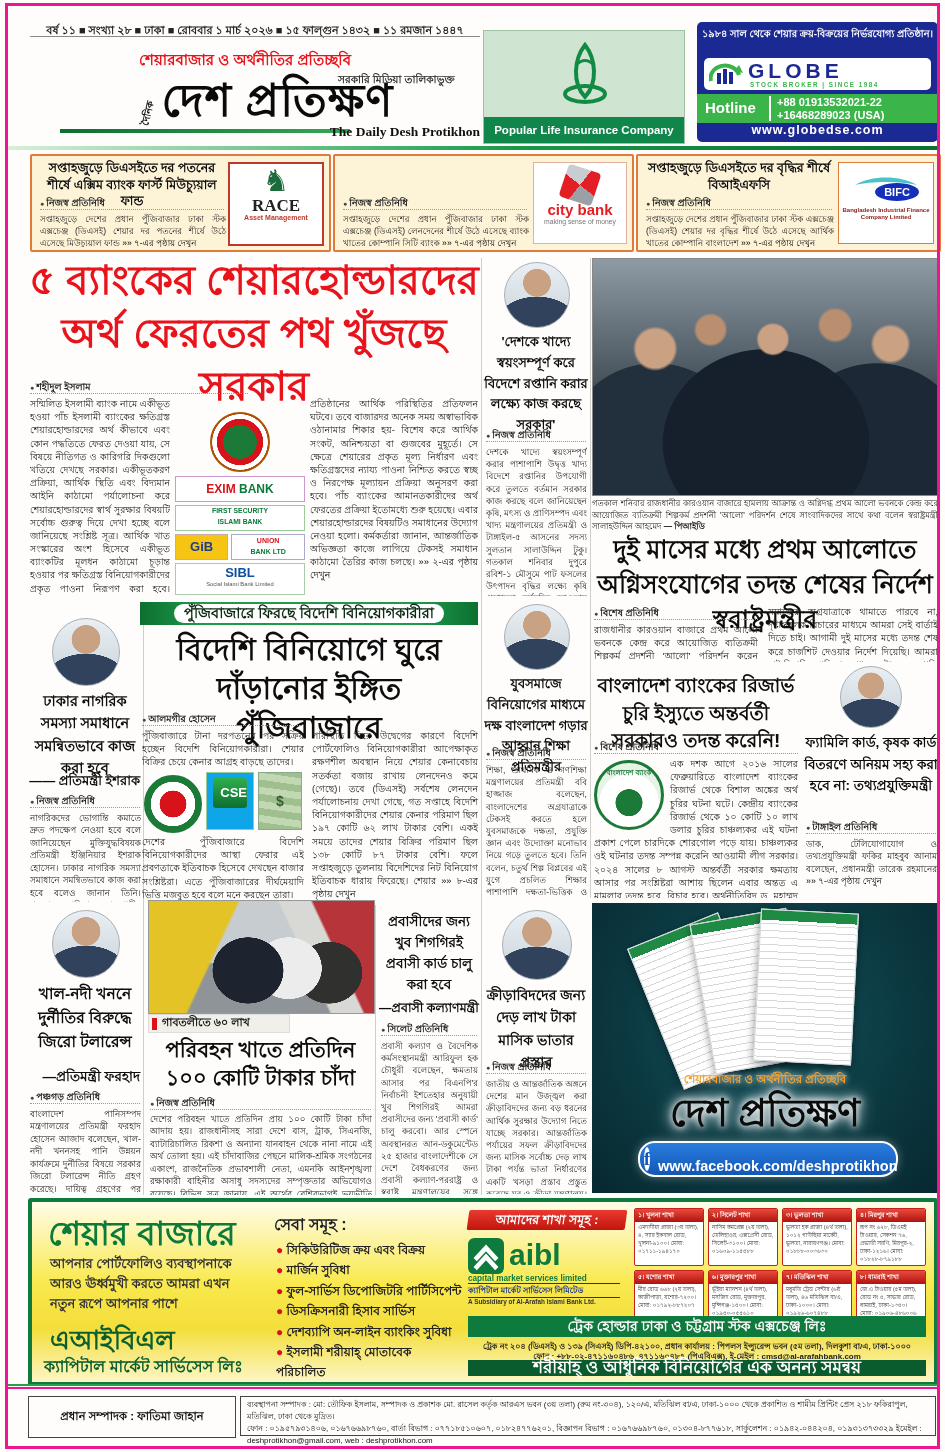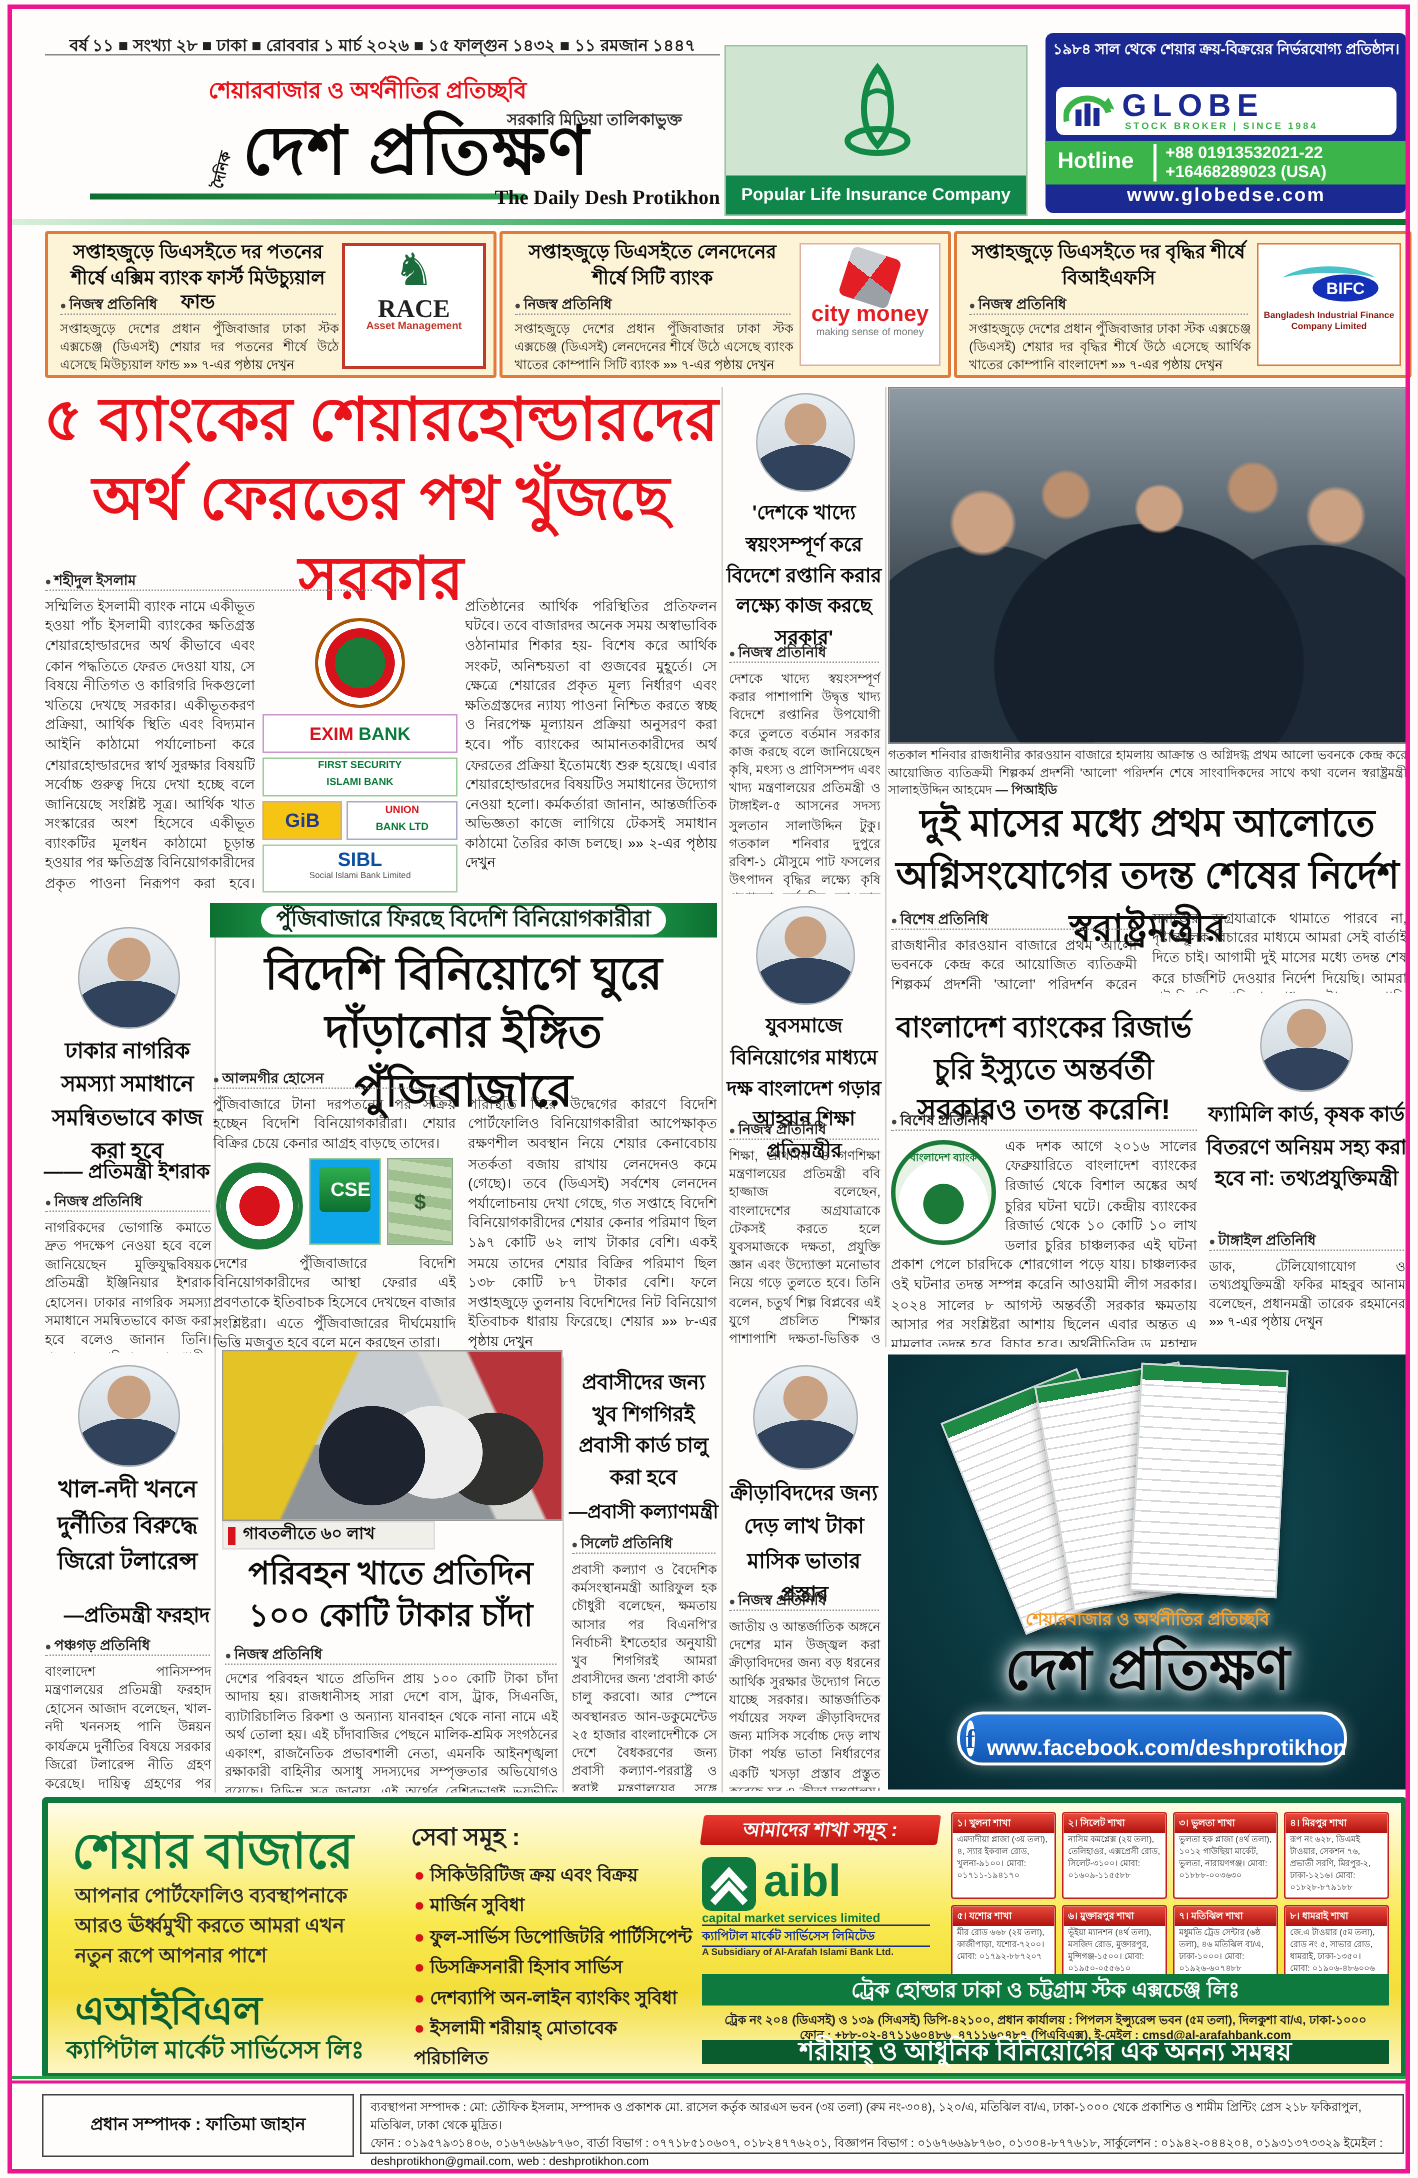--- a/index.html
+++ b/index.html
@@ -149,27 +149,26 @@
     <div class="a dotl" style="left:8px;top:53px;width:184px;"></div>
     <div class="a bodytxt" style="left:8px;top:57px;width:186px;height:34px;font-size:8.6px;"><span>সপ্তাহজুড়ে দেশের প্রধান পুঁজিবাজার ঢাকা স্টক এক্সচেঞ্জ (ডিএসই) শেয়ার দর পতনের শীর্ষে উঠে এসেছে মিউচ্যুয়াল ফান্ড</span> <span class="more">৭-এর পৃষ্ঠায় দেখুন</span></div>
     <div class="logotile" style="right:5px;top:6px;width:92px;height:80px;border:2.5px solid #c0392b;text-align:center;">
       <div style="font-size:30px;color:#1c6b3c;line-height:34px;">♞</div>
       <div style="font-family:'Liberation Serif',serif;font-weight:bold;font-size:17px;color:#222;line-height:16px;">RACE</div>
       <div style="font-size:7px;color:#c0392b;font-weight:bold;">Asset Management</div>
     </div>
   </div>
 
   <div class="a teaser" style="left:333px;top:154px;width:297px;height:94px;">
-    <div class="a hl ctr" style="left:6px;top:4px;width:188px;">সপ্তাহজুড়ে ডিএসইতে লেনদেনের শীর্ষে সিটি ব্যাংক</div>
     <div class="a rep" style="left:8px;top:40px;">নিজস্ব প্রতিনিধি</div>
     <div class="a dotl" style="left:8px;top:53px;width:184px;"></div>
     <div class="a bodytxt" style="left:8px;top:57px;width:186px;height:34px;font-size:8.6px;"><span>সপ্তাহজুড়ে দেশের প্রধান পুঁজিবাজার ঢাকা স্টক এক্সচেঞ্জ (ডিএসই) লেনদেনের শীর্ষে উঠে এসেছে ব্যাংক খাতের কোম্পানি সিটি ব্যাংক</span> <span class="more">৭-এর পৃষ্ঠায় দেখুন</span></div>
     <div class="logotile" style="right:5px;top:6px;width:92px;height:80px;border:1px solid #e0b0a0;text-align:center;">
       <div style="width:34px;height:34px;margin:5px auto 0;background:conic-gradient(from 20deg,#e31e24 0 25%,#9aa0a6 25% 50%,#e31e24 50% 75%,#c9cdd1 75%);border-radius:4px;transform:rotate(18deg);"></div>
-      <div style="font-weight:bold;font-size:15px;color:#e31e24;line-height:16px;">city money</div>
+      <div style="font-weight:bold;font-size:15px;color:#e31e24;line-height:16px;">city bank</div>
       <div style="font-size:6.8px;color:#777;">making sense of money</div>
     </div>
   </div>
 
   <div class="a teaser" style="left:636px;top:154px;width:301px;height:94px;">
     <div class="a hl ctr" style="left:6px;top:4px;width:190px;">সপ্তাহজুড়ে ডিএসইতে দর বৃদ্ধির শীর্ষে বিআইএফসি</div>
     <div class="a rep" style="left:8px;top:40px;">নিজস্ব প্রতিনিধি</div>
     <div class="a dotl" style="left:8px;top:53px;width:186px;"></div>
     <div class="a bodytxt" style="left:8px;top:57px;width:188px;height:34px;font-size:8.6px;"><span>সপ্তাহজুড়ে দেশের প্রধান পুঁজিবাজার ঢাকা স্টক এক্সচেঞ্জ (ডিএসই) শেয়ার দর বৃদ্ধির শীর্ষে উঠে এসেছে আর্থিক খাতের কোম্পানি বাংলাদেশ</span> <span class="more">৭-এর পৃষ্ঠায় দেখুন</span></div>
     <div class="logotile" style="right:5px;top:6px;width:94px;height:80px;border:1px solid #e07b39;text-align:center;">

